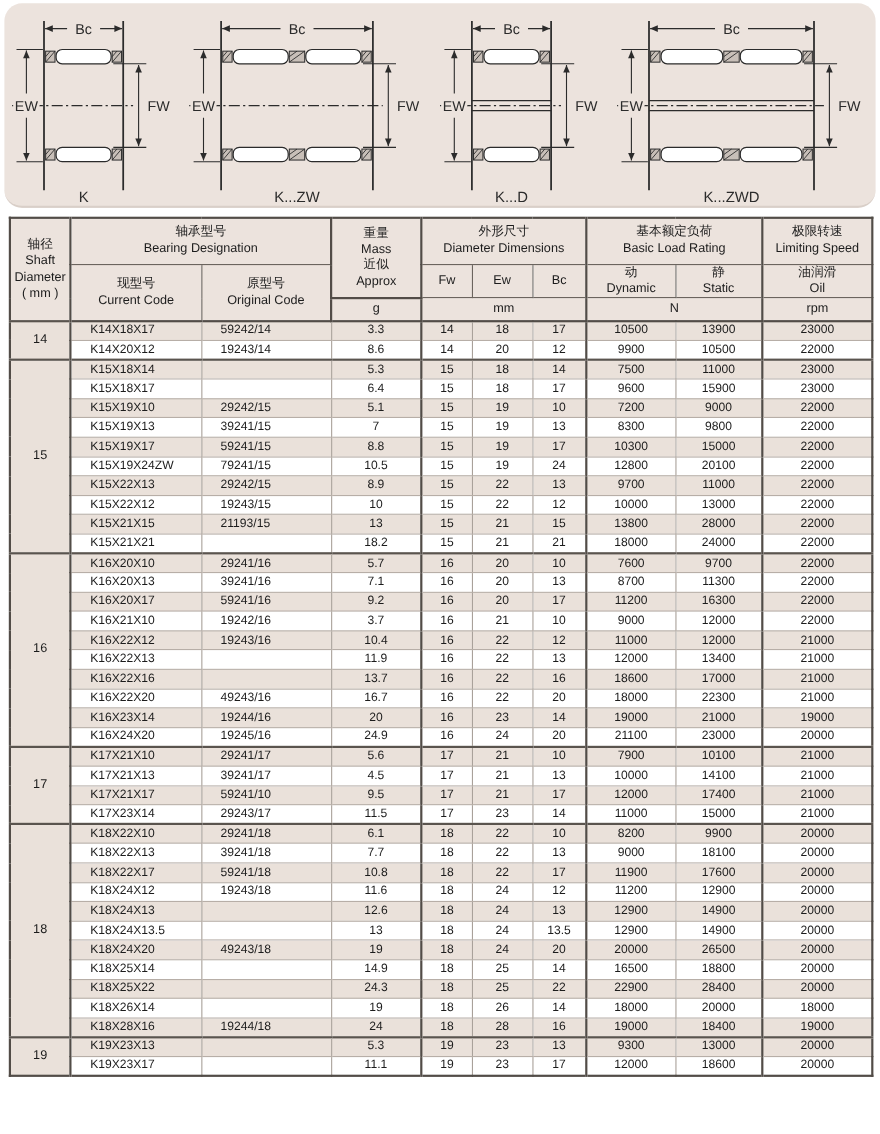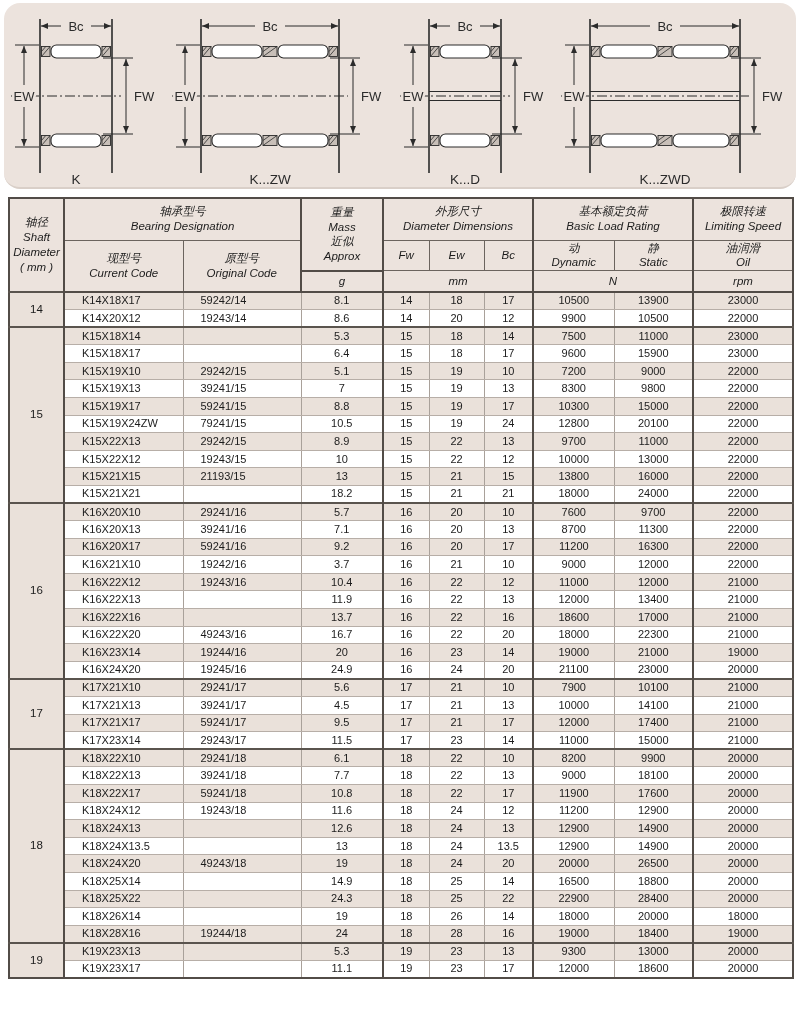--- a/index.html
+++ b/index.html
@@ -21,21 +21,20 @@
     border-collapse:collapse;table-layout:fixed;width:784px;margin:8px 0 0 8px;
     border:2px solid var(--frame);
   }
   th,td{
     border:1px solid var(--grid);padding:0;text-align:center;vertical-align:middle;
     font-weight:normal;overflow:hidden;
   }
   thead th{
     background:var(--panel);white-space:pre-line;font-size:11.5px;line-height:1.3;
     border-color:var(--hline);
-    font-style:italic;
   }
   tr.hA th{height:42px}
   tr.hB th{height:25px}
   tr.hC th{height:21px;font-size:11.5px}
   thead tr.hC th, thead th[rowspan="2"]{border-bottom:2px solid var(--frame)}
   td{font-size:11px;height:17.6px;line-height:1;border-top:1px solid var(--rline);border-bottom:1px solid var(--rline)}
   td.left{text-align:left;padding-left:17px}
   .bR{border-right:2px solid var(--frame) !important}
   tr.odd td{background:var(--rowalt)}
   tr.even td{background:#fff}
@@ -272,21 +271,21 @@
       <th colspan="3" class="bR">mm</th>
       <th colspan="2" class="bR">N</th>
       <th>rpm</th>
     </tr>
   </thead>
   <tbody id="tbody">
       <tr class="odd gtop">
         <td rowspan="2" class="shaft bR">14</td>
         <td class="left">K14X18X17</td>
         <td class="left">59242/14</td>
-        <td class="bR">8.1</td>
+        <td class="bR">3.3</td>
         <td>14</td>
         <td>18</td>
         <td class="bR">17</td>
         <td>10500</td>
         <td class="bR">13900</td>
         <td>23000</td>
       </tr>
       <tr class="even">
         <td class="left">K14X20X12</td>
         <td class="left">19243/14</td>
@@ -388,21 +387,21 @@
         <td>22000</td>
       </tr>
       <tr class="odd">
         <td class="left">K15X21X15</td>
         <td class="left">21193/15</td>
         <td class="bR">13</td>
         <td>15</td>
         <td>21</td>
         <td class="bR">15</td>
         <td>13800</td>
-        <td class="bR">16000</td>
+        <td class="bR">28000</td>
         <td>22000</td>
       </tr>
       <tr class="even">
         <td class="left">K15X21X21</td>
         <td class="left"></td>
         <td class="bR">18.2</td>
         <td>15</td>
         <td>21</td>
         <td class="bR">21</td>
         <td>18000</td>
@@ -538,21 +537,21 @@
         <td class="bR">4.5</td>
         <td>17</td>
         <td>21</td>
         <td class="bR">13</td>
         <td>10000</td>
         <td class="bR">14100</td>
         <td>21000</td>
       </tr>
       <tr class="odd">
         <td class="left">K17X21X17</td>
-        <td class="left">59241/17</td>
+        <td class="left">59241/10</td>
         <td class="bR">9.5</td>
         <td>17</td>
         <td>21</td>
         <td class="bR">17</td>
         <td>12000</td>
         <td class="bR">17400</td>
         <td>21000</td>
       </tr>
       <tr class="even">
         <td class="left">K17X23X14</td>

